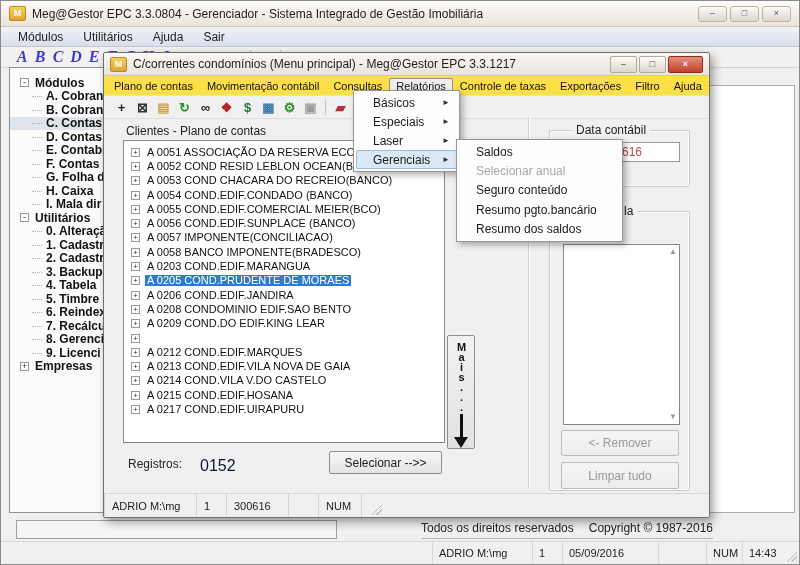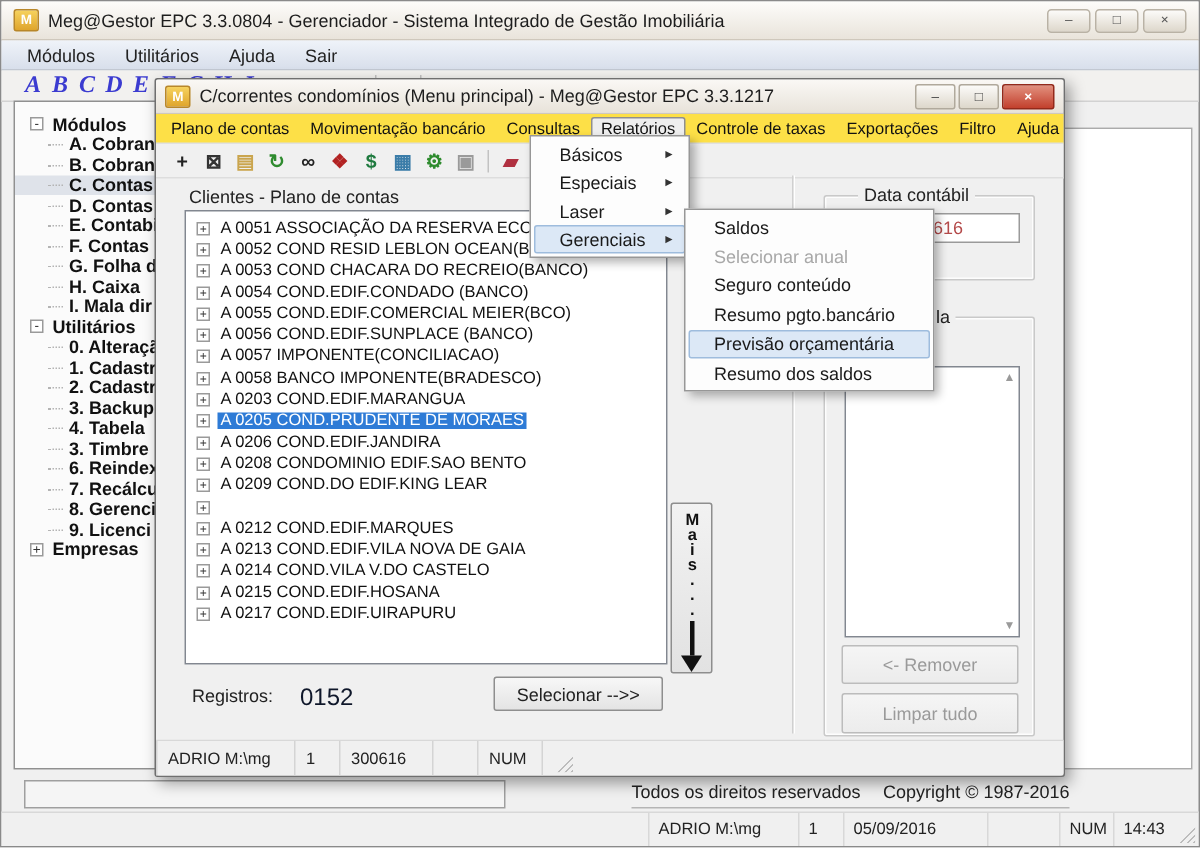--- a/index.html
+++ b/index.html
@@ -243,21 +243,21 @@
           <span>3. Backup</span>
         </div>
 
         <div class="tree-row item">
 
           <span>4. Tabela</span>
         </div>
 
         <div class="tree-row item">
 
-          <span>3. Timbre</span>
+          <span>5. Timbre</span>
         </div>
 
         <div class="tree-row item">
 
           <span>6. Reindex</span>
         </div>
 
         <div class="tree-row item">
 
           <span>7. Recálcu</span>
@@ -307,21 +307,21 @@
       <span class="cwin-controls">
         <span class="cwin-btn">–</span>
         <span class="cwin-btn">□</span>
         <span class="cwin-btn close">×</span>
       </span>
     </div>
 
     <div class="child-menubar">
 
     <span class="cmenu-item">Plano de contas</span>
-        <span class="cmenu-item">Movimentação bancário</span>
+        <span class="cmenu-item">Movimentação contábil</span>
         <span class="cmenu-item">Consultas</span>
         <span class="cmenu-item highlighted">Relatórios</span>
         <span class="cmenu-item">Controle de taxas</span>
         <span class="cmenu-item">Exportações</span>
         <span class="cmenu-item">Filtro</span>
         <span class="cmenu-item">Ajuda</span>
       </div>
 
     <div class="child-toolbar">
 
@@ -517,24 +517,20 @@
       <div class="menu-row">
         <span>Seguro conteúdo</span>
         <span class="arrow" style="visibility: hidden;"></span>
       </div>
 
       <div class="menu-row">
         <span>Resumo pgto.bancário</span>
         <span class="arrow" style="visibility: hidden;"></span>
       </div>
 
-      <div class="menu-row highlighted">
-        <span>Previsão orçamentária</span>
-        <span class="arrow" style="visibility: hidden;"></span>
-      </div>
 
       <div class="menu-row">
         <span>Resumo dos saldos</span>
         <span class="arrow" style="visibility: hidden;"></span>
       </div>
     </div>
 
 </div>
 
 </body></html>

